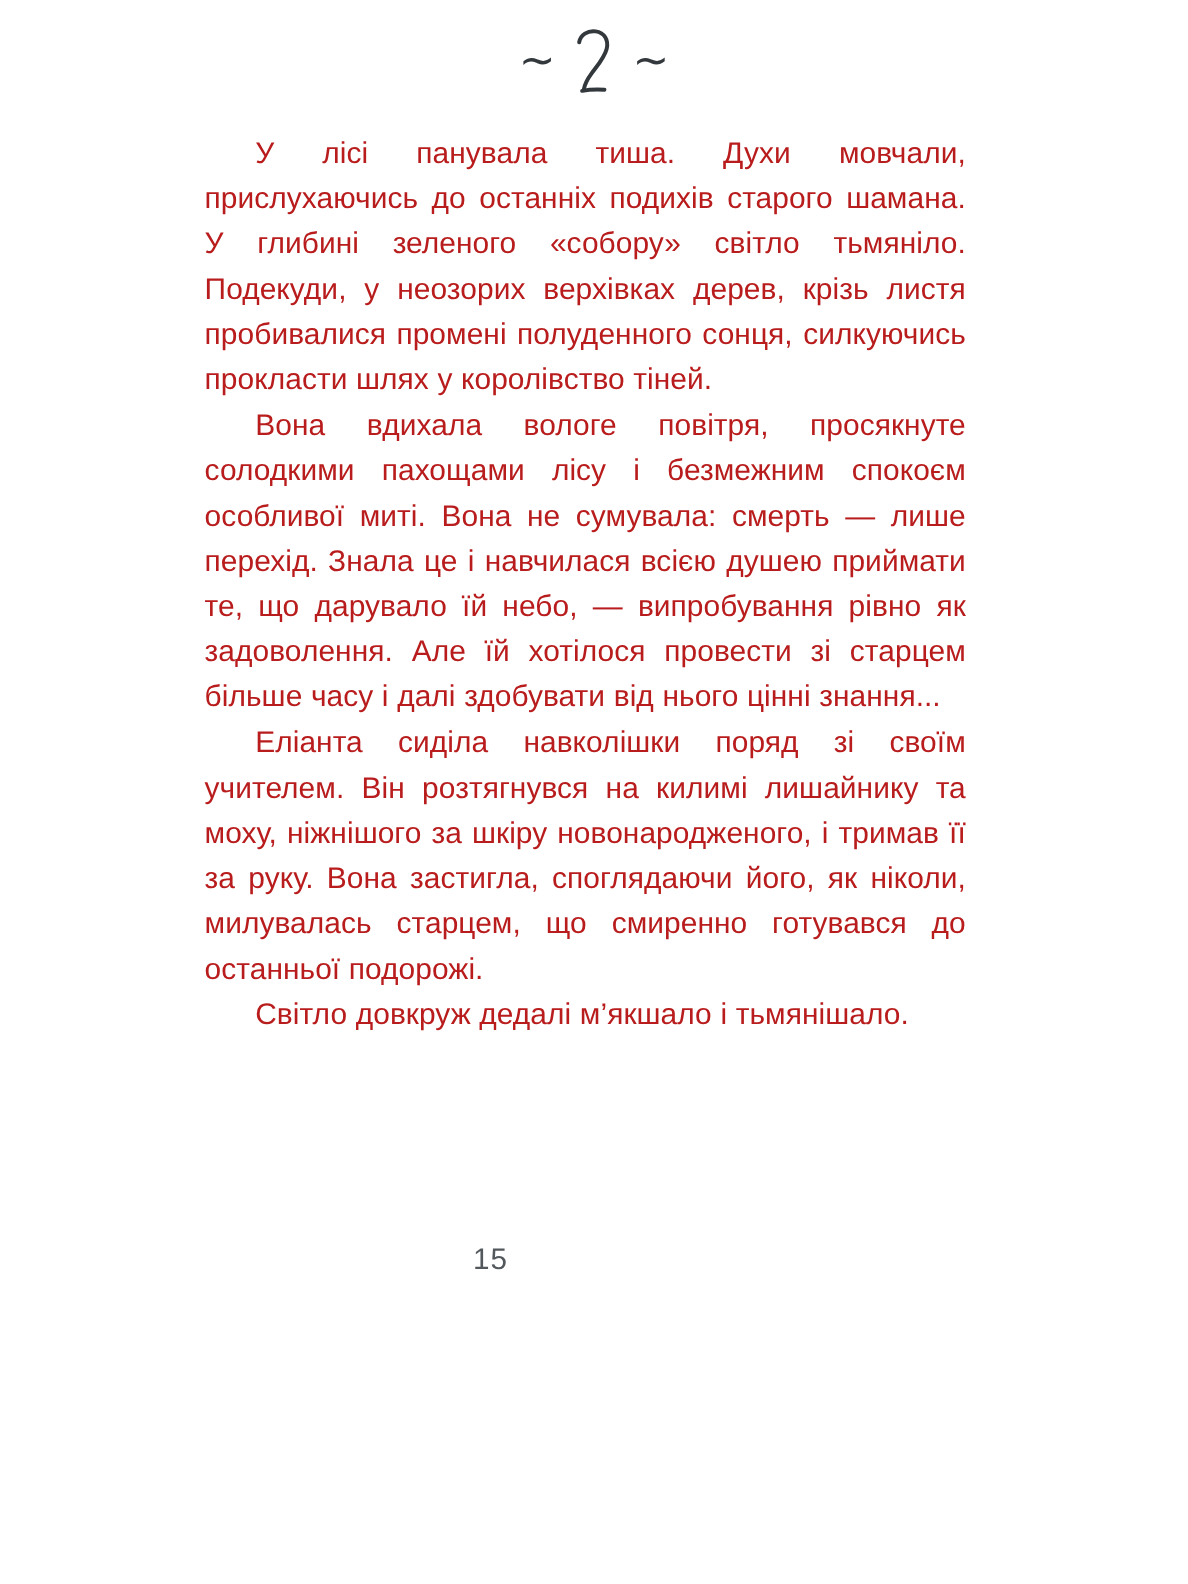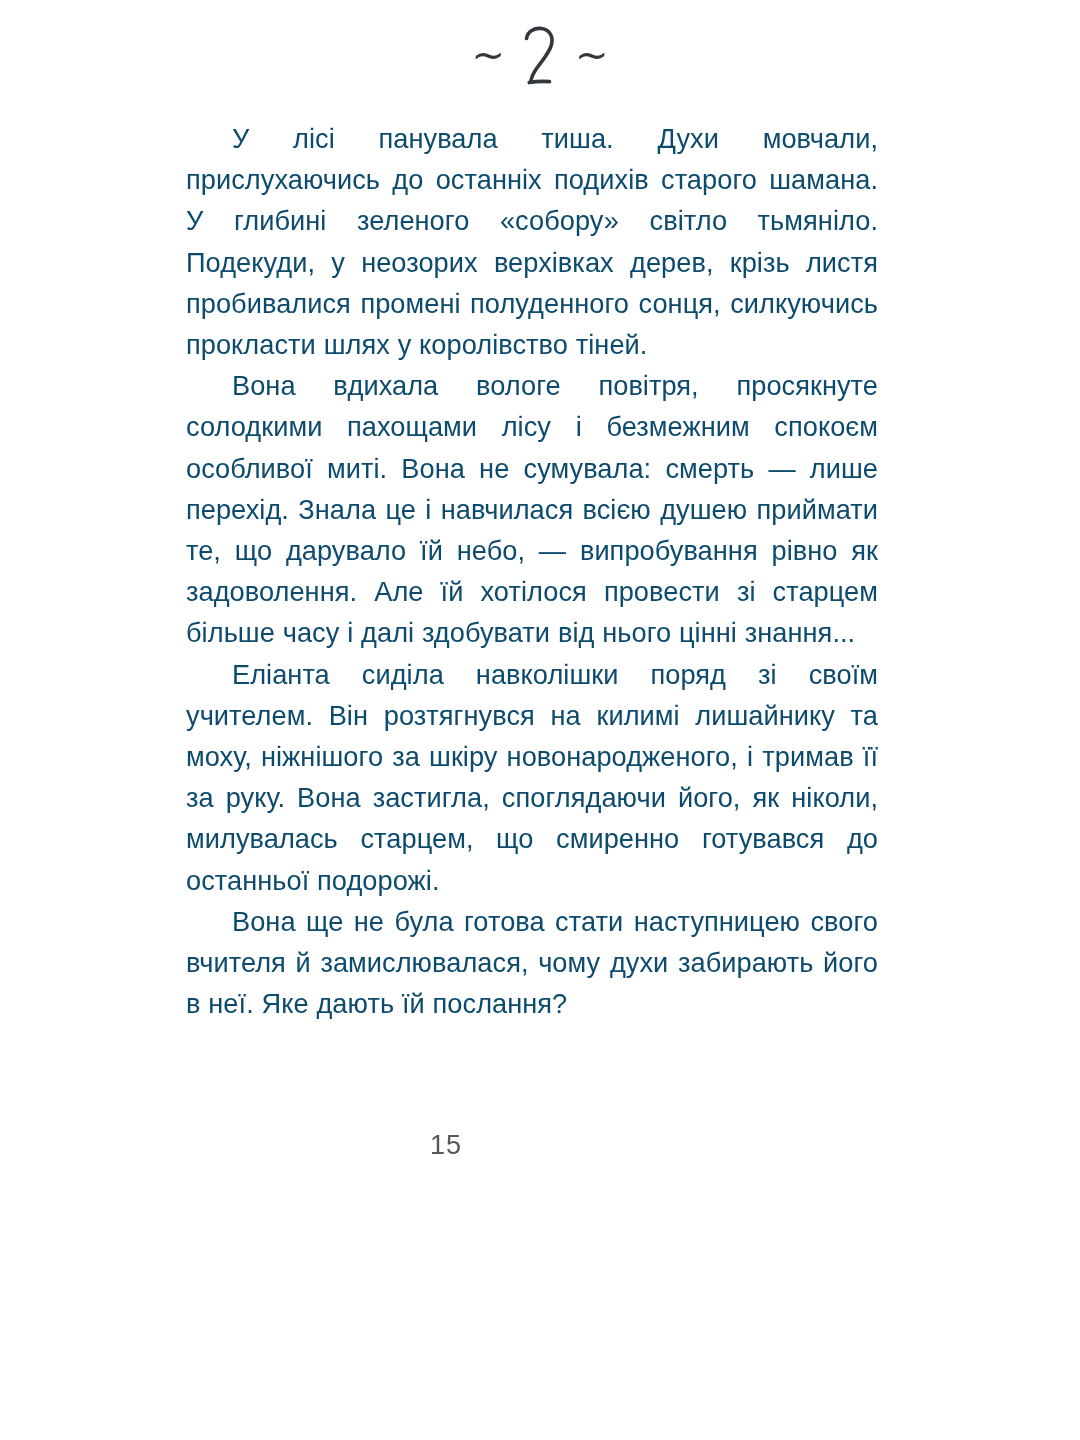--- a/index.html
+++ b/index.html
@@ -62,21 +62,21 @@
     position: absolute;
     left: 186px;
     top: 118px;
     width: 692px;
   }
 
   .body-paragraph {
     margin: 0;
     font-size: 27.2px;
     line-height: 41.2px;
-    color: #0c4a6e;
+    color: #b91c1c;
     text-align: justify;
     text-justify: inter-word;
     letter-spacing: 0.05px;
     word-spacing: 0.2px;
     hyphens: none;
   }
   .body-paragraph.indented {
     text-indent: 46px;
   }
   
@@ -113,18 +113,18 @@
 
     </span>
 
     <span class="tilde">~</span>
   </div>
 
   <div class="text-column">
     <p class="body-paragraph indented">У лісі панувала тиша. Духи мовчали, прислухаючись до останніх подихів старого шамана. У глибині зеленого «собору» світло тьмяніло. Подекуди, у неозорих верхівках дерев, крізь листя пробивалися промені полуденного сонця, силкуючись прокласти шлях у королівство тіней.</p>
     <p class="body-paragraph indented">Вона вдихала вологе повітря, просякнуте солодкими пахощами лісу і безмежним спокоєм особливої миті. Вона не сумувала: смерть — лише перехід. Знала це і навчилася всією душею приймати те, що дарувало їй небо, — випробування рівно як задоволення. Але їй хотілося провести зі старцем більше часу і далі здобувати від нього цінні знання...</p>
     <p class="body-paragraph indented">Еліанта сиділа навколішки поряд зі своїм учителем. Він розтягнувся на килимі лишайнику та моху, ніжнішого за шкіру новонародженого, і тримав її за руку. Вона застигла, споглядаючи його, як ніколи, милувалась старцем, що смиренно готувався до останньої подорожі.</p>
-    <p class="body-paragraph indented">Вона ще не була готова стати наступницею свого вчителя й замислювалася, чому духи забирають його в неї. Яке дають їй послання?</p>
+    <p class="body-paragraph indented single-line">Світло довкруж дедалі м’якшало і тьмянішало.</p>
   </div>
 
   <div class="page-number">15</div>
 
 </div>
 
 </body></html>

